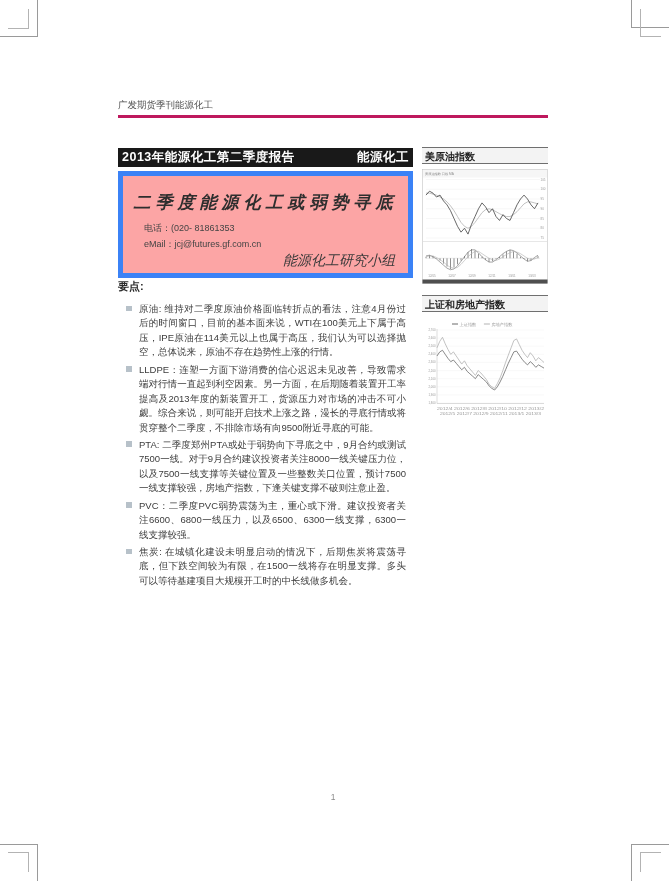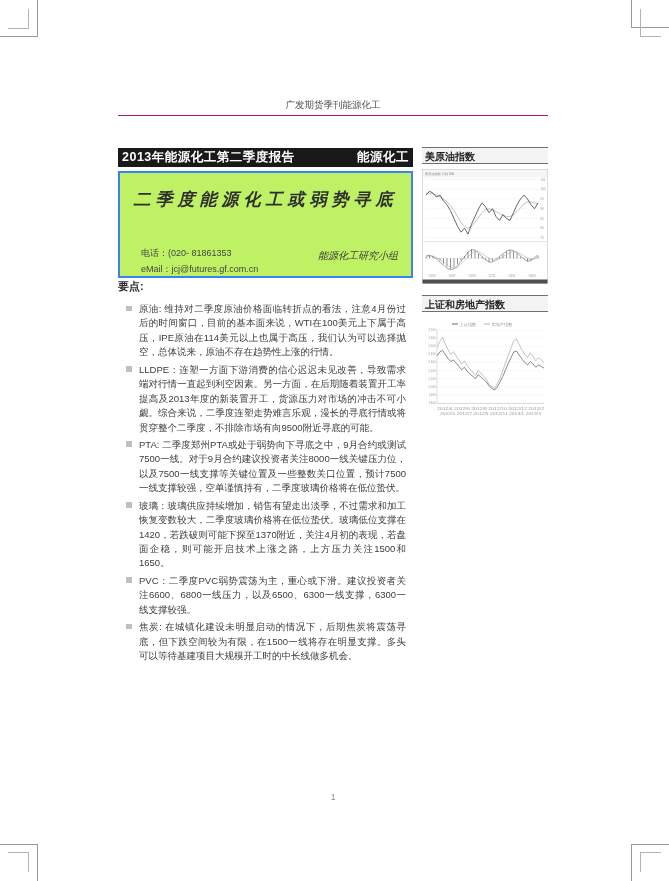--- a/index.html
+++ b/index.html
@@ -10,31 +10,31 @@
   .cm-tl-o{left:0;top:0;width:37px;height:36px;border-right:1px solid #9a9a9a;border-bottom:1px solid #9a9a9a;}
   .cm-tl-i{left:8px;top:9px;width:20px;height:19px;border-right:1px solid #b3b3b3;border-bottom:1px solid #b3b3b3;}
   .cm-tr-o{right:0;top:0;width:37px;height:27px;border-left:1px solid #9a9a9a;border-bottom:1px solid #9a9a9a;}
   .cm-tr-i{right:8px;top:9px;width:20px;height:27px;border-left:1px solid #b3b3b3;border-bottom:1px solid #b3b3b3;}
   .cm-bl-o{left:0;bottom:0;width:37px;height:36px;border-right:1px solid #9a9a9a;border-top:1px solid #9a9a9a;}
   .cm-bl-i{left:8px;bottom:9px;width:20px;height:19px;border-right:1px solid #b3b3b3;border-top:1px solid #b3b3b3;}
   .cm-br-o{right:0;bottom:0;width:37px;height:36px;border-left:1px solid #9a9a9a;border-top:1px solid #9a9a9a;}
   .cm-br-i{right:8px;bottom:9px;width:20px;height:19px;border-left:1px solid #b3b3b3;border-top:1px solid #b3b3b3;}
 
   .header-row{position:absolute;left:118px;top:99px;width:430px;display:flex;
-              justify-content:center;align-items:flex-end;font-size:9.5px;color:#4f4f4f;
-              border-bottom:1px solid #be185d;padding-bottom:3px;}
+              justify-content:flex-start;align-items:flex-end;font-size:9.5px;color:#4f4f4f;
+              border-bottom:3px solid #be185d;padding-bottom:3px;}
   .title-bar{position:absolute;left:118px;top:148px;width:295px;height:19px;background:#191919;
              color:#ffffff;display:flex;justify-content:space-between;align-items:center;
              font-size:12.5px;font-weight:bold;padding:0 4px;box-sizing:border-box;letter-spacing:0.5px;}
   .title-box{position:absolute;left:118px;top:171px;width:295px;height:107px;
-             border:2px solid #3b82f6;box-sizing:border-box;background:#bef264;}
+             border:5px solid #3b82f6;box-sizing:border-box;background:#fca5a5;}
   .headline{margin-top:15px;text-align:center;font-family:"DejaVu Serif","Liberation Serif",serif;
             font-style:italic;font-weight:bold;font-size:17px;color:#2e2e2e;letter-spacing:5px;}
-  .contact{position:absolute;left:21px;top:72px;font-size:9px;color:#444;line-height:16px;}
-  .team{position:absolute;right:13px;top:76px;font-size:10px;color:#3a3a3a;
+  .contact{position:absolute;left:21px;top:44px;font-size:9px;color:#444;line-height:16px;}
+  .team{position:absolute;right:13px;top:76px;font-size:14px;color:#3a3a3a;
         font-family:"Liberation Serif",serif;font-style:italic;}
 
   .keypoints{position:absolute;left:118px;top:279px;width:296px;}
   .kp-heading{font-size:11px;font-weight:bold;color:#2b2b2b;margin:0 0 6px 0;}
   .kp-list{list-style:none;margin:8px;padding:0;}
   .kp-item{position:relative;padding-left:13px;margin-bottom:3px;font-size:9.5px;line-height:1.52;
            text-align:justify;color:#3c3c3c;}
   .kp-bullet{position:absolute;left:0;top:3.5px;width:5.5px;height:5.5px;background:#b7c1c9;}
 
   .panel-header{position:absolute;left:422px;width:126px;height:17px;background:#f3f3f3;
@@ -79,23 +79,23 @@
       <div><span>电话：</span><span>(020- 81861353</span></div>
       <div><span>eMail：</span><span>jcj@futures.gf.com.cn</span></div>
     </div>
     <div class="team">能源化工研究小组</div>
   </div>
 
   <div class="keypoints">
     <div class="kp-heading">要点:</div>
     <ul class="kp-list">
       <li class="kp-item"><span class="kp-bullet"></span><span>原油: 维持对二季度原油价格面临转折点的看法，注意4月份过后的时间窗口，目前的基本面来说，WTI在100美元上下属于高压，IPE原油在114美元以上也属于高压，我们认为可以选择抛空，总体说来，原油不存在趋势性上涨的行情。</span></li>
-      <li class="kp-item"><span class="kp-bullet"></span><span>LLDPE：连塑一方面下游消费的信心迟迟未见改善，导致需求端对行情一直起到利空因素。另一方面，在后期随着装置开工率提高及2013年度的新装置开工，货源压力对市场的冲击不可小觑。综合来说，二季度连塑走势难言乐观，漫长的寻底行情或将贯穿整个二季度，不排除市场有向9500附近寻底的可能。</span></li>
-      <li class="kp-item"><span class="kp-bullet"></span><span>PTA: 二季度郑州PTA或处于弱势向下寻底之中，9月合约或测试7500一线。对于9月合约建议投资者关注8000一线关键压力位，以及7500一线支撑等关键位置及一些整数关口位置，预计7500一线支撑较强，空单谨慎持有，二季度玻璃价格将在低位蛰伏。</span></li>
-      <li class="kp-item"><span class="kp-bullet"></span><span>玻璃：玻璃供应持续增加，销售有望走出淡季，不过需求和加工恢复变数较大，二季度玻璃价格将在低位蛰伏。玻璃低位支撑在1420，若跌破则可能下探至1370附近，关注4月初的表现，若盘面企稳，则可能开启技术上涨之路，上方压力关注1500和1650。</span></li>
+      <li class="kp-item"><span class="kp-bullet"></span><span>LLDPE：连塑一方面下游消费的信心迟迟未见改善，导致需求端对行情一直起到利空因素。另一方面，在后期随着装置开工率提高及2013年度的新装置开工，货源压力对市场的冲击不可小觑。综合来说，则可能开启技术上涨之路，漫长的寻底行情或将贯穿整个二季度，不排除市场有向9500附近寻底的可能。</span></li>
+      <li class="kp-item"><span class="kp-bullet"></span><span>PTA: 二季度郑州PTA或处于弱势向下寻底之中，9月合约或测试7500一线。对于9月合约建议投资者关注8000一线关键压力位，以及7500一线支撑等关键位置及一些整数关口位置，预计7500一线支撑较强，房地产指数，下逢关键支撑不破则注意止盈。</span></li>
+      <li class="kp-item"><span class="kp-bullet"></span></li>
       <li class="kp-item"><span class="kp-bullet"></span><span>PVC：二季度PVC弱势震荡为主，重心或下滑。建议投资者关注6600、6800一线压力，以及6500、6300一线支撑，6300一线支撑较强。</span></li>
       <li class="kp-item"><span class="kp-bullet"></span><span>焦炭: 在城镇化建设未明显启动的情况下，后期焦炭将震荡寻底，但下跌空间较为有限，在1500一线将存在明显支撑。多头可以等待基建项目大规模开工时的中长线做多机会。</span></li>
     </ul>
   </div>
 
   <div class="panel-header ph-1">美原油指数</div>
   <svg class="chart chart-1" width="126" height="115" viewBox="0 0 126 115">
       <rect x="0.5" y="0.5" width="125" height="114" fill="#ffffff" stroke="#c4c4c4" stroke-width="0.6"></rect>
       <rect x="1" y="1" width="124" height="7.5" fill="#f6f6f6"></rect>
       <text x="3" y="6.3" font-size="3.2" fill="#8f8f8f" text-anchor="start" font-family="Liberation Sans, sans-serif">美原油指数 日线 MA</text>

